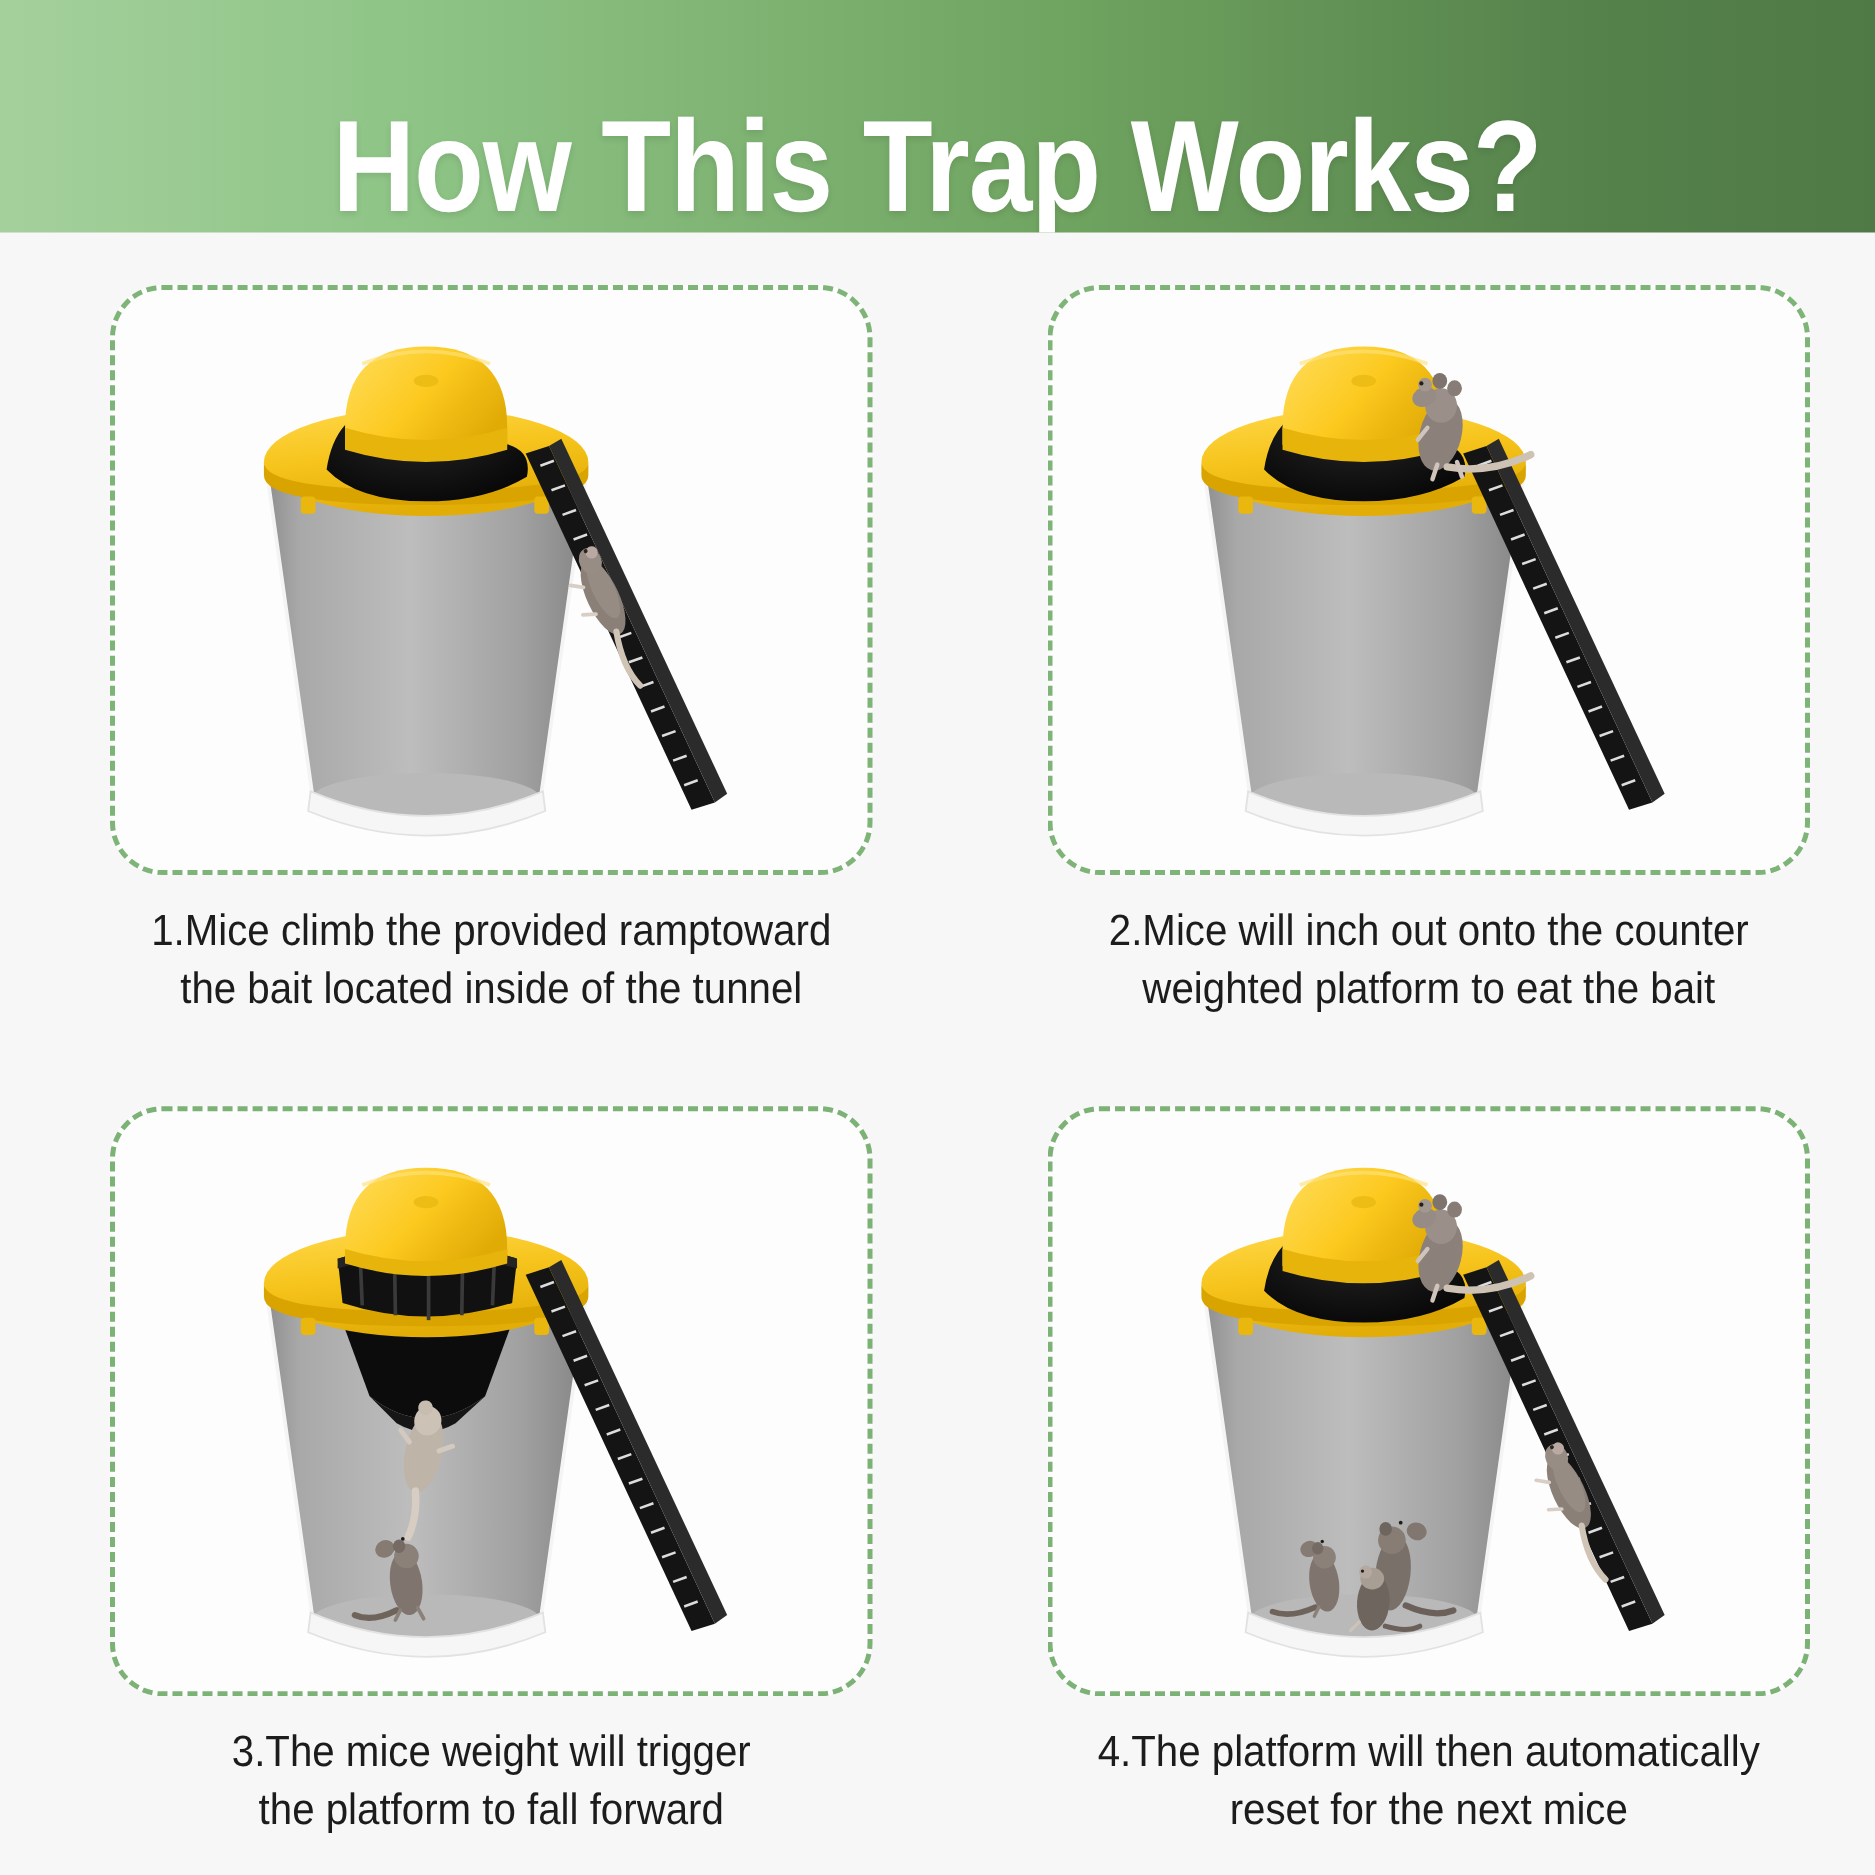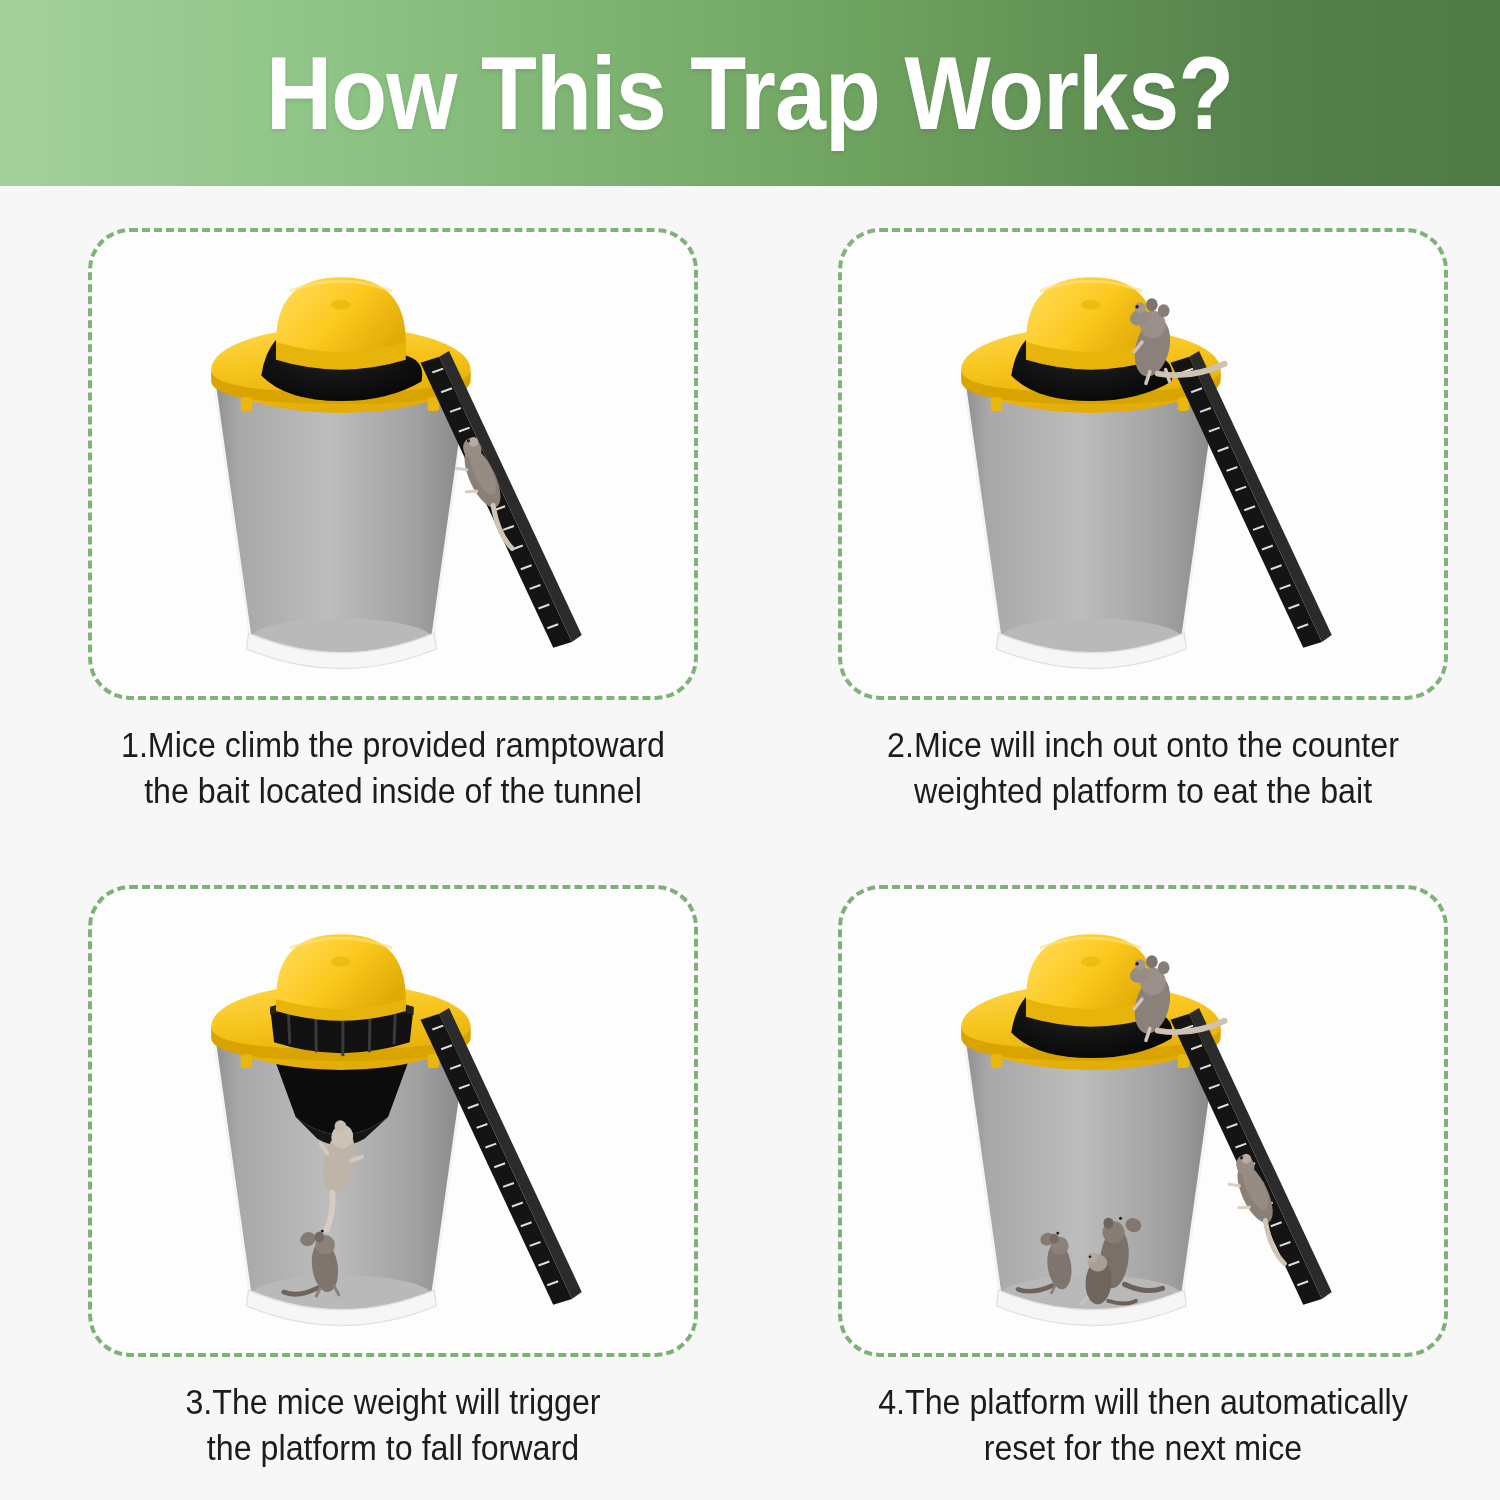--- a/index.html
+++ b/index.html
@@ -24,21 +24,21 @@
   }
 
   
   .header-band {
     position: absolute;
     left: 0; top: 0;
     width: 1500px;
     height: 186px;
     background: linear-gradient(90deg, #a4d09c 0%, #8ec486 22%, #6ea25f 58%, #54804a 86%, #4f7a46 100%);
     display: flex;
-    align-items: center;
+    align-items: flex-end;
     justify-content: center;
     overflow: hidden;
   }
 
   .header-title {
     color: #ffffff;
     font-family: "Liberation Sans Narrow", "Liberation Sans", sans-serif;
     font-size: 104px;
     font-weight: bold;
     letter-spacing: -1px;

